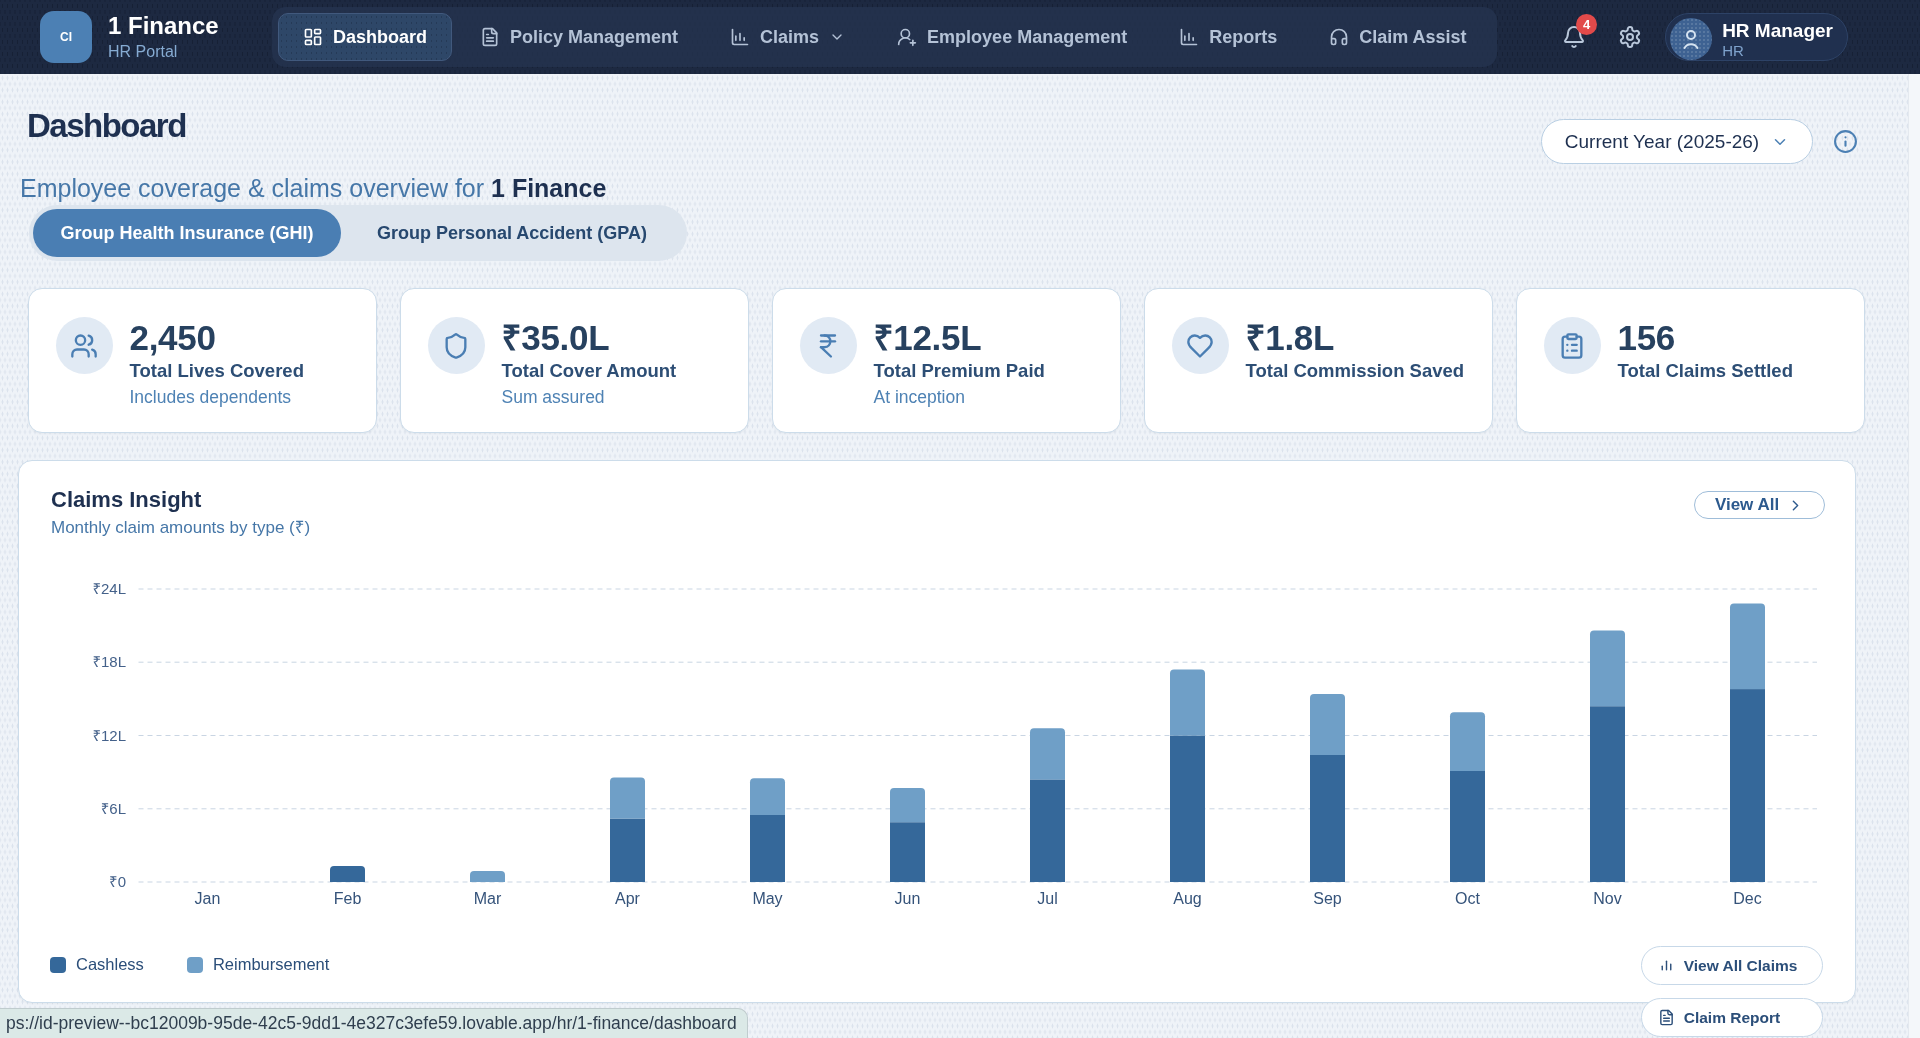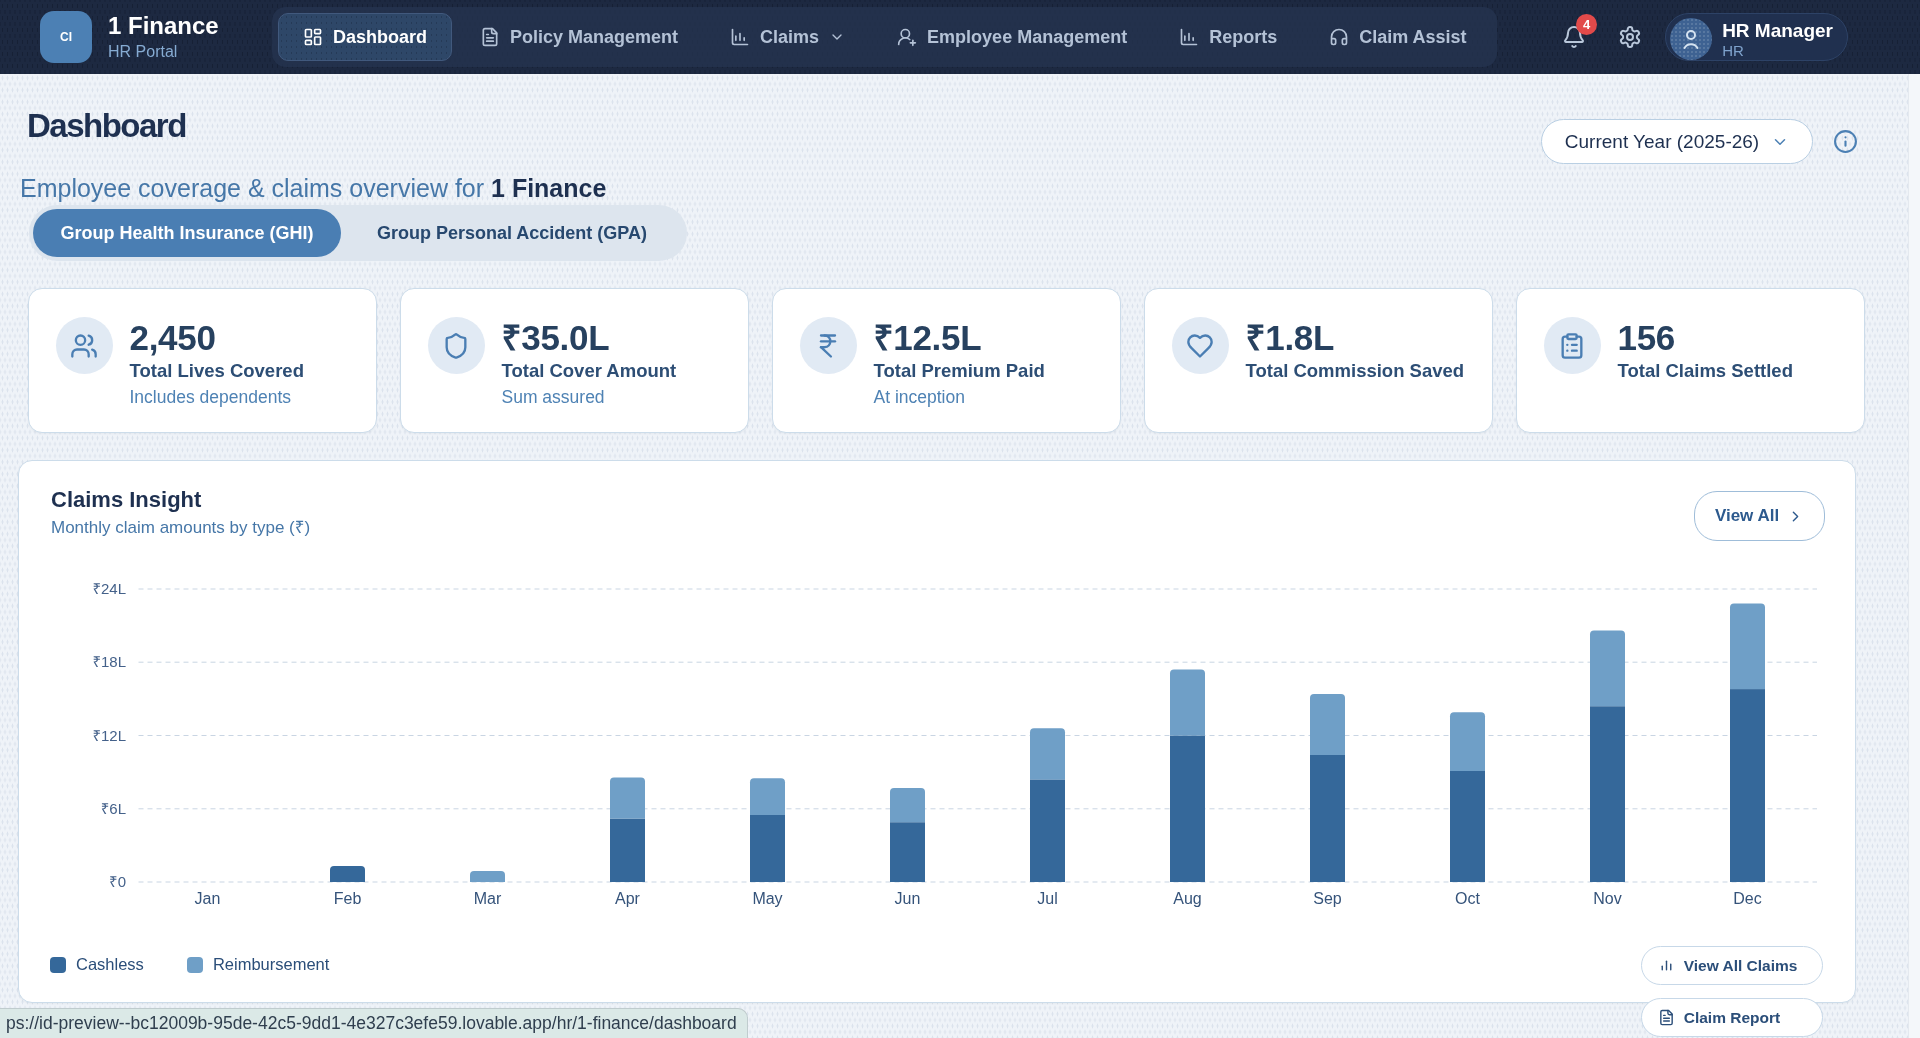--- a/index.html
+++ b/index.html
@@ -62,21 +62,21 @@
 .stat { width:349px; height:145px; display:flex; align-items:flex-start; padding:28px 27px 0; gap:17px; }
 .stat-ic { width:57px; height:57px; border-radius:50%; background:#e1eaf4; color:#4a7eb3; flex:none;
   display:flex; align-items:center; justify-content:center; }
 .stat-num { font-size:35px; font-weight:bold; color:#27415f; line-height:38px; letter-spacing:-0.3px; }
 .stat-label { white-space:nowrap; font-size:18.5px; font-weight:bold; color:#2d4e75; line-height:24px; margin-top:2px; }
 .stat-sub { font-size:17.5px; color:#4e82b4; line-height:22px; margin-top:3px; }
 
 .chart-card { position:absolute; left:18px; top:459.5px; width:1838px; height:543px; }
 .ci-title { position:absolute; left:32px; top:26.5px; font-size:22px; font-weight:bold; color:#1e3050; }
 .ci-sub { position:absolute; left:32px; top:54px; font-size:17px; color:#4677a8; }
-.viewall { position:absolute; left:1675px; top:30.5px; width:131px; height:50px; border-radius:23px;
+.viewall { position:absolute; left:1675px; top:30.5px; width:131px; height:28px; border-radius:23px;
   background:#fff; border:1px solid #9fbdd9; display:flex; align-items:center; justify-content:center; gap:8px;
   font-size:17px; font-weight:bold; color:#2d5a8e; }
 .legend { position:absolute; left:31px; top:494.5px; display:flex; align-items:center; gap:43px;
   font-size:16.5px; color:#2b4e79; }
 .legend .it { display:flex; align-items:center; gap:10px; }
 .lg-sq { width:16px; height:16px; border-radius:4px; }
 .btns { position:absolute; right:32px; top:485.5px; display:flex; gap:13px;flex-direction:column; }
 .btn { height:39px; border-radius:20px; background:#fff; border:1px solid #c7d8e8; display:flex;
   align-items:center; padding:0 16px; gap:9px; font-size:15.5px; font-weight:bold; color:#2b4e79; }
 .btn svg { color:#2b4e79; }

